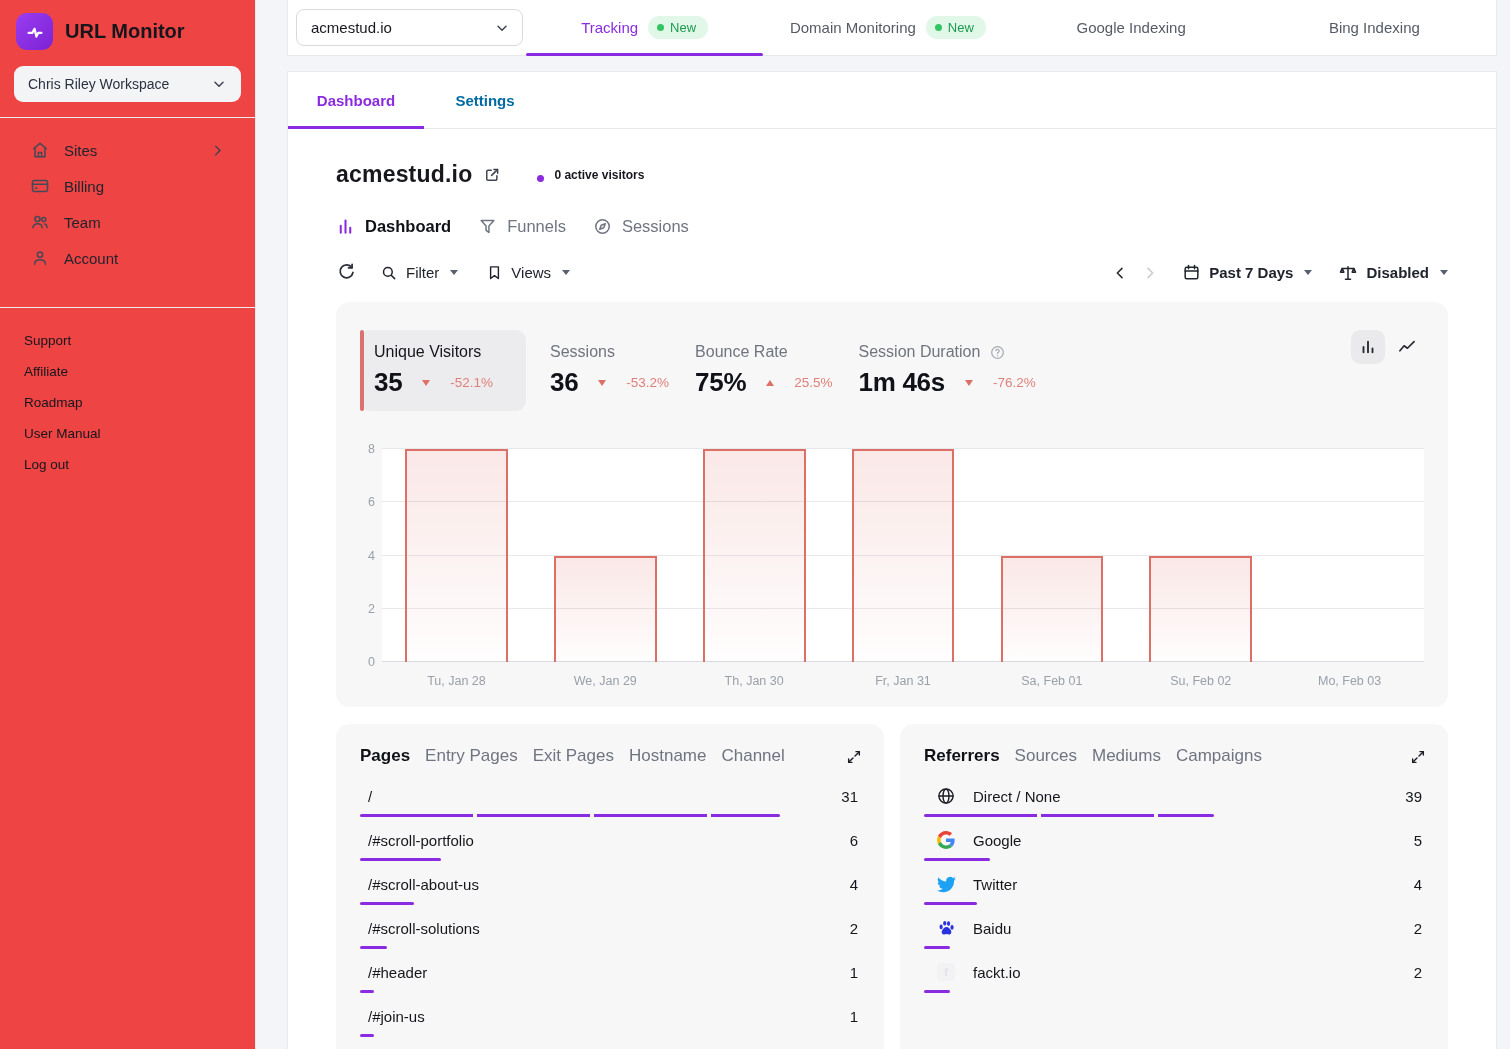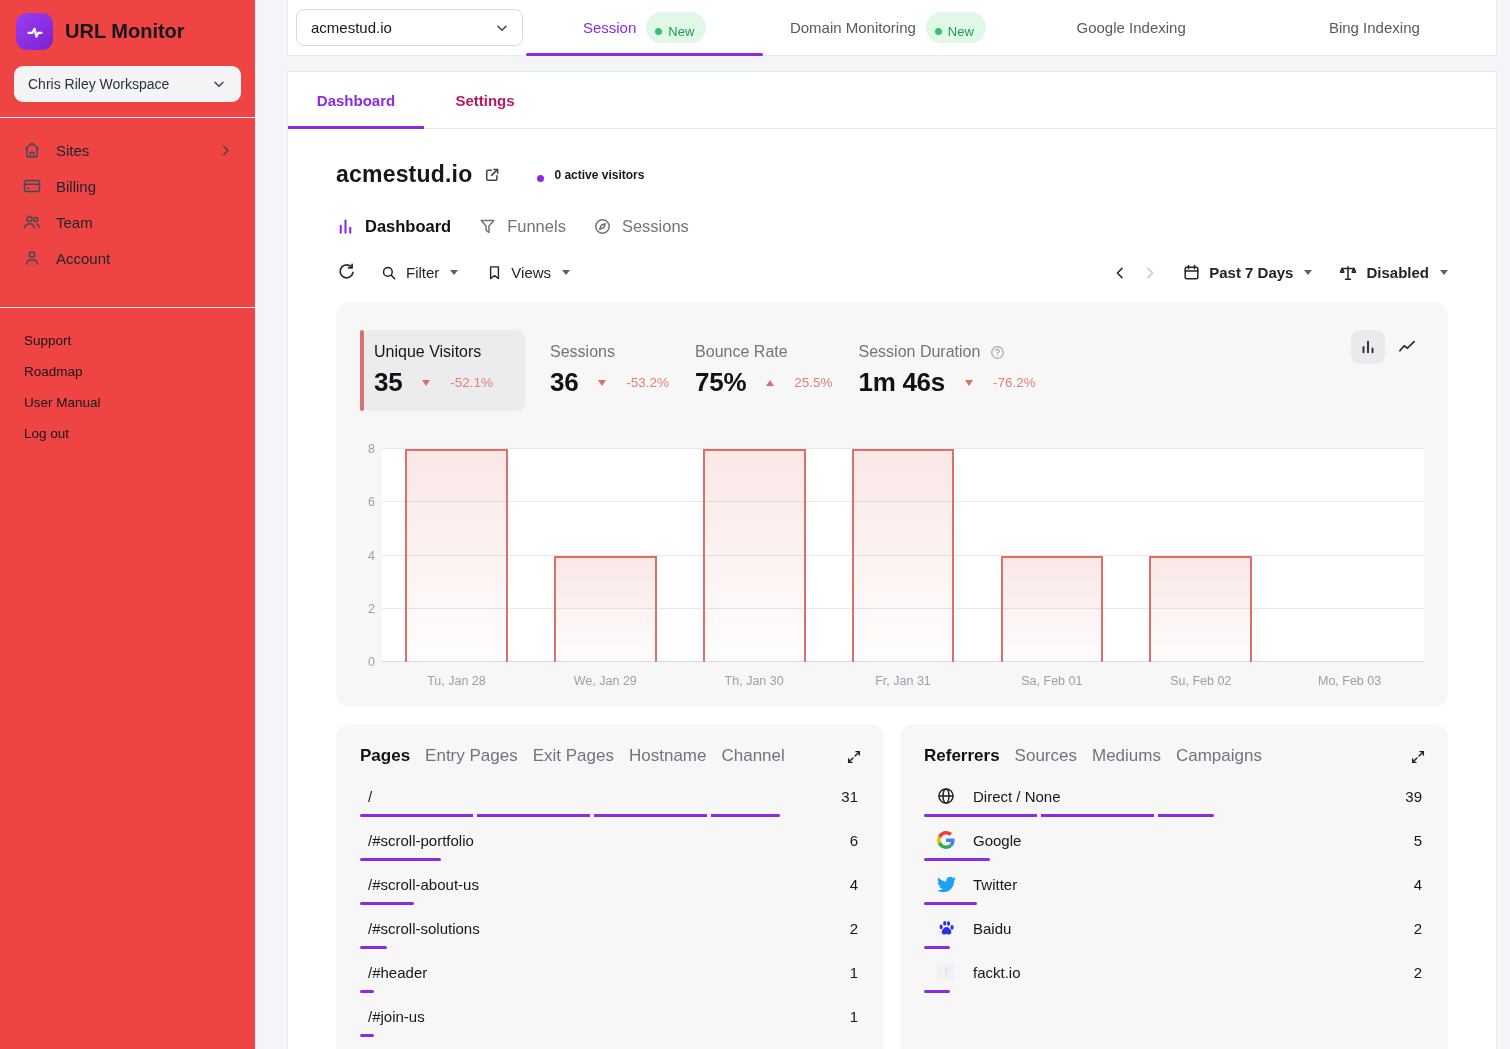--- a/index.html
+++ b/index.html
@@ -8,42 +8,42 @@
   svg { display:block; }
 
   
   .sidebar { width:256px; flex-shrink:0; background:#ef4444; border-right:1px solid #e8e9ed; }
   .logo-row { display:flex; align-items:center; gap:12px; padding:13px 16px 12px; }
   .logo-badge { width:37px; height:37px; border-radius:11px; background:linear-gradient(135deg,#9b3df0,#7c22d5); display:flex; align-items:center; justify-content:center; }
   .app-name { font-size:20px; font-weight:700; color:#14161c; }
   .workspace { margin:4px 14px 0; background:#f3f4f6; border-radius:9px; padding:10px 14px; display:flex; align-items:center; font-size:14px; font-weight:500; color:#2b3140; cursor:pointer; }
   .workspace .chev { margin-left:auto; color:#3c4250; }
   .side-divider { border-top:1px solid #ebecef; margin-top:15px; }
-  .side-nav { padding:14px 4px 16px; }
+  .side-nav { padding:14px 12px 16px; }
   .nav-item { display:flex; align-items:center; gap:14px; padding:8px 18px; font-size:15px; font-weight:500; color:#20242d; cursor:pointer; }
   .nav-item .nav-icon { color:#434957; }
   .nav-item .chev-r { margin-left:auto; color:#3c4250; }
   .side-links { padding:17px 0; }
   .side-link { display:block; padding:8px 24px; font-size:13.5px; font-weight:500; color:#14161c; cursor:pointer; }
 
   
   .right-col { flex:1; padding:0 13px 0 31px; display:flex; flex-direction:column; }
   .topbar { background:#fff; border:1px solid #e8e9ed; border-top:none; height:56px; display:flex; align-items:center; flex-shrink:0; }
   .site-select { margin-left:8px; width:227px; height:37px; border:1px solid #d8dade; border-radius:8px; display:flex; align-items:center; padding:0 12px 0 14px; font-size:15px; font-weight:500; background:#fff; cursor:pointer; }
   .site-select .chev { margin-left:auto; color:#3c4250; }
   .top-tabs { flex:1; display:flex; height:100%; }
   .top-tab { flex:1; position:relative; display:flex; align-items:center; justify-content:center; gap:10px; font-size:15px; font-weight:500; color:#555b66; cursor:pointer; }
   .top-tab.active { color:#8A2BE2; }
   .top-tab.active::after { content:""; position:absolute; left:3px; right:3px; bottom:-1px; height:3px; background:#8A2BE2; border-radius:2px; }
-  .badge-new { background:#e1f7e8; color:#1d9b50; font-size:13px; font-weight:500; border-radius:999px; padding:12px 12px 4px 9px; display:flex; align-items:center; gap:6px; }
+  .badge-new { background:#e1f7e8; color:#1d9b50; font-size:13px; font-weight:500; border-radius:999px; padding:4px 12px 4px 9px; display:flex; align-items:center; gap:6px; }
   .badge-dot { width:7px; height:7px; border-radius:50%; background:#35c463; }
 
   .main { background:#fff; border:1px solid #e8e9ed; margin-top:15px; flex:1; }
   .page-tabs { display:flex; border-bottom:1px solid #e8e9ed; height:57px; }
-  .page-tab { position:relative; display:flex; align-items:center; justify-content:center; font-size:15px; font-weight:600; color:#be185d; cursor:pointer; }
+  .page-tab { position:relative; display:flex; align-items:center; justify-content:center; font-size:15px; font-weight:600; color:#0369a1; cursor:pointer; }
   .page-tab.t1 { width:136px; }
   .page-tab.t2 { width:122px; }
   .page-tab.active { color:#8A2BE2; }
   .page-tab.active::after { content:""; position:absolute; left:0; right:0; bottom:-1px; height:3px; background:#8A2BE2; }
 
   .content { padding:0 48px; }
   .site-head { margin-top:32px; display:flex; align-items:center; }
   .domain { font-size:23px; font-weight:700; letter-spacing:.2px; }
   .ext-link { margin-left:11px; color:#3f4450; cursor:pointer; }
   .visitors { margin-left:36px; display:flex; align-items:flex-end; gap:10px; font-size:12px; font-weight:600; }
@@ -182,40 +182,41 @@
           </svg>
       </span>
       <span>Account</span>
     </div>
   </nav>
 
   <div class="side-divider"></div>
 
   <div class="side-links">
     <a class="side-link">Support</a>
+    <a class="side-link">Affiliate</a>
     <a class="side-link">Roadmap</a>
     <a class="side-link">User Manual</a>
     <a class="side-link">Log out</a>
   </div>
 </aside>
 
 <div class="right-col">
 
   <div class="topbar">
     <div class="site-select">
       <span>acmestud.io</span>
       <span class="chev">
         <svg width="16" height="16" viewBox="0 0 24 24" fill="none" stroke="currentColor" stroke-width="2.2" stroke-linecap="round" stroke-linejoin="round">
             <polyline points="6 9.5 12 15.5 18 9.5"></polyline>
           </svg>
       </span>
     </div>
     <div class="top-tabs">
       <div class="top-tab active">
-        <span>Session</span>
+        <span>Tracking</span>
         <span class="badge-new">
             <span class="badge-dot"></span>
             <span>New</span>
           </span>
       </div>
       <div class="top-tab">
         <span>Domain Monitoring</span>
         <span class="badge-new">
             <span class="badge-dot"></span>
             <span>New</span>

